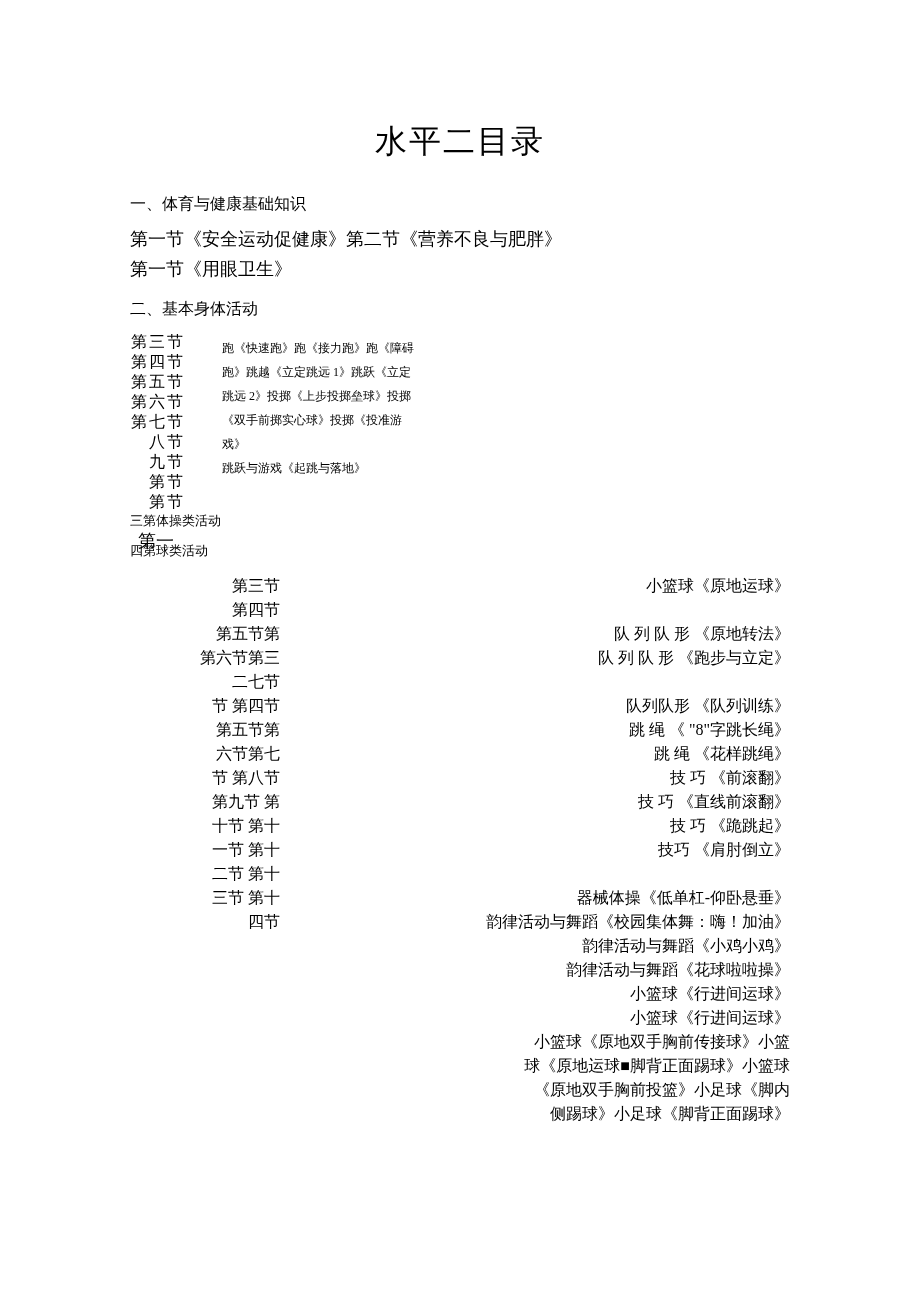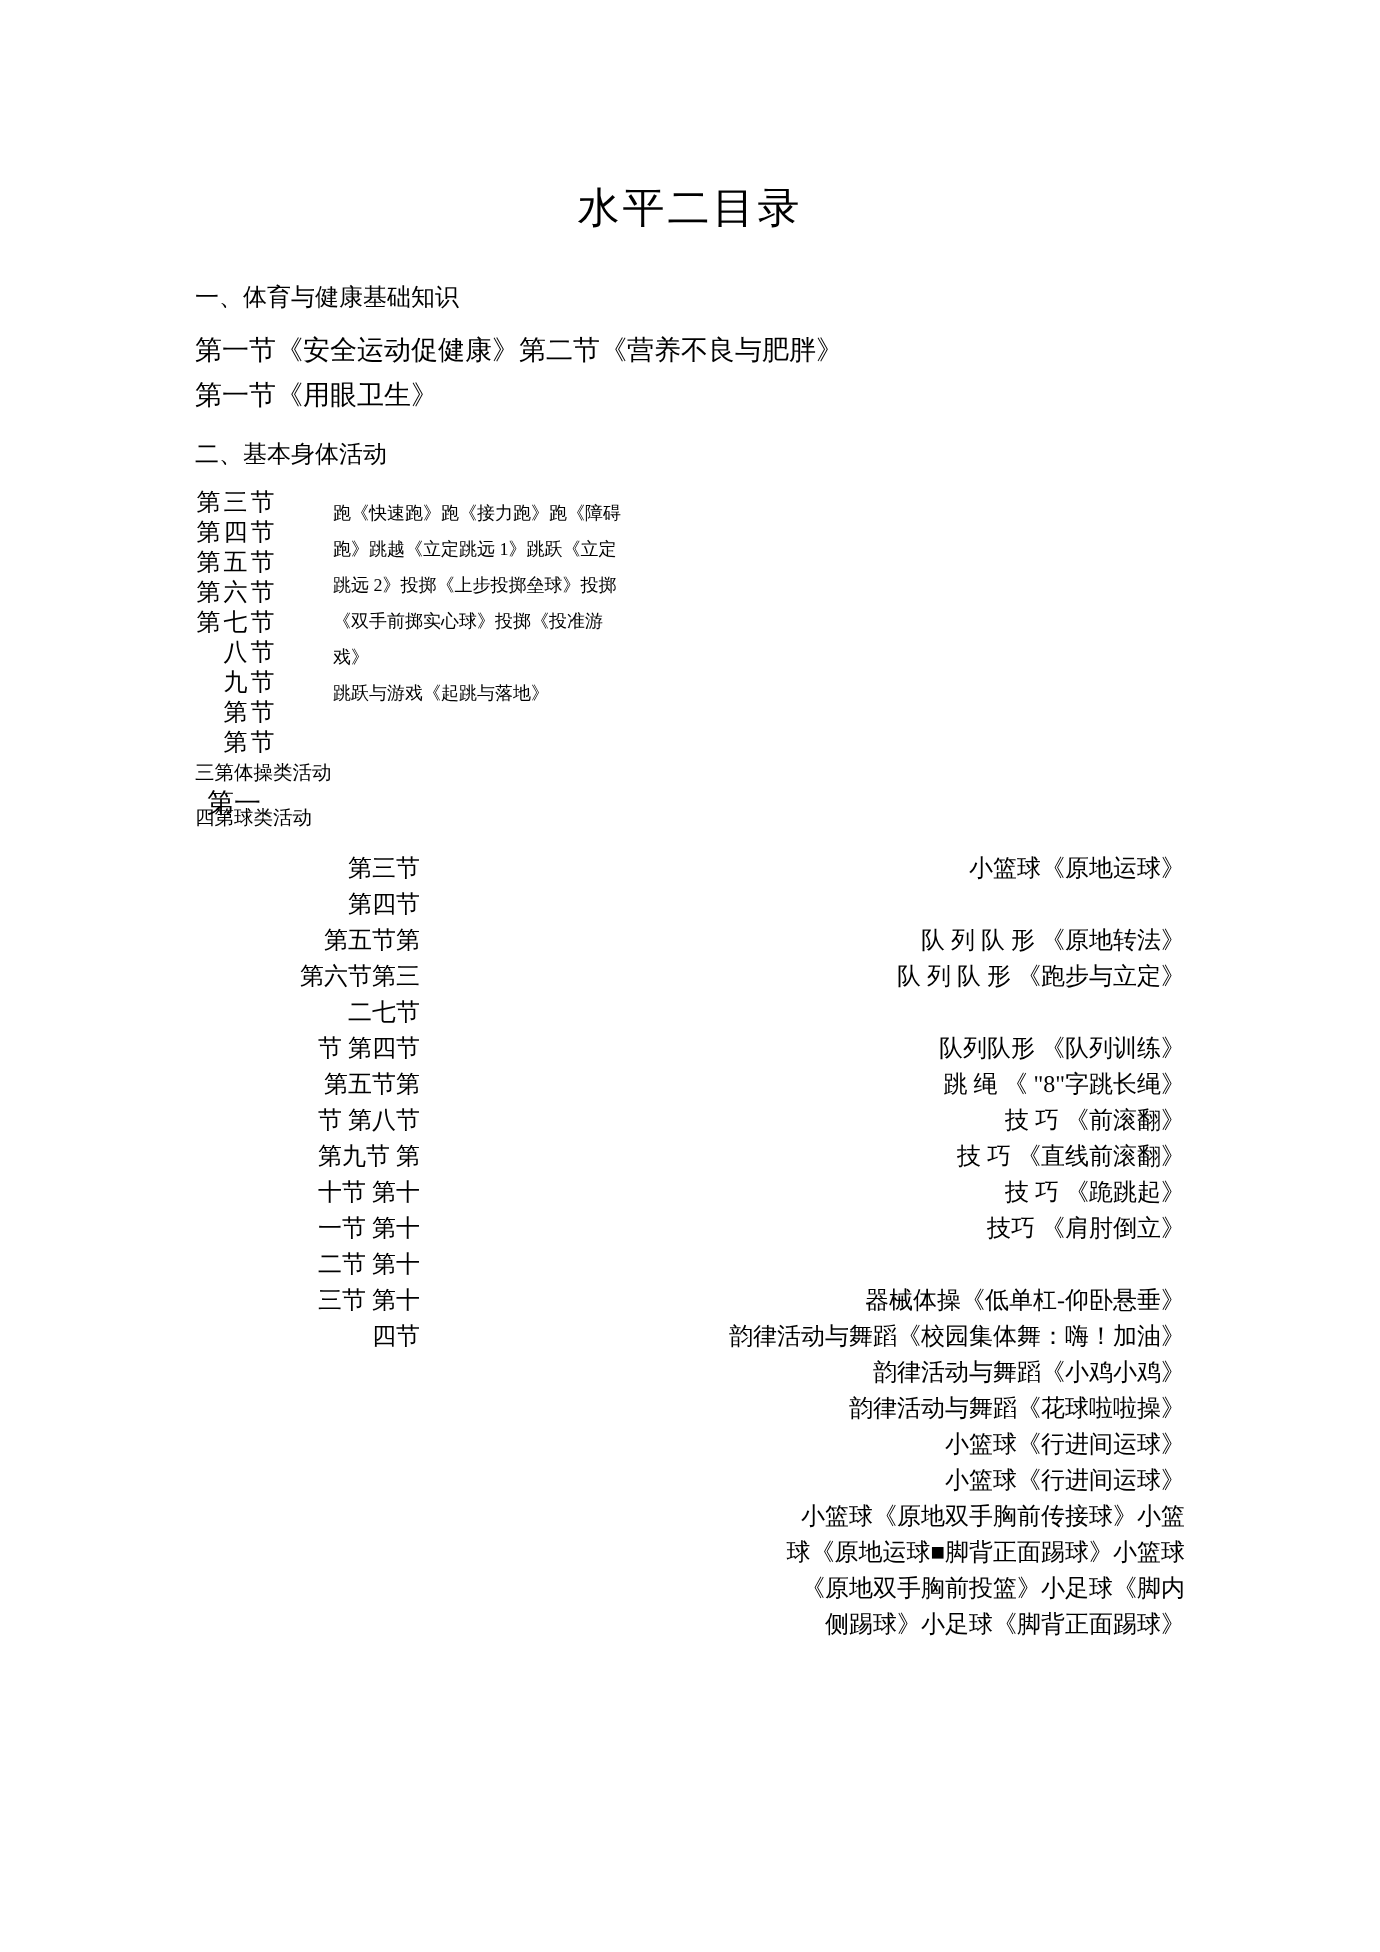--- a/index.html
+++ b/index.html
@@ -8,21 +8,21 @@
     background: #fff;
     font-family: "SimSun", "宋体", serif;
     color: #000;
     width: 920px;
   }
   .page {
     padding: 120px 130px 60px 130px;
     box-sizing: border-box;
   }
   .title {
-    font-size: 28px;
+    font-size: 32px;
     text-align: center;
     margin-bottom: 30px;
     letter-spacing: 2px;
   }
   .section-hdr {
     font-size: 16px;
     margin: 18px 0 12px 0;
   }
   .para {
     font-size: 18px;
@@ -185,20 +185,24 @@
       </div>
       <div class="dense-row">
         <div class="dense-left">节 第四节</div>
         <div class="dense-right">队列队形   《队列训练》</div>
       </div>
       <div class="dense-row">
         <div class="dense-left">第五节第</div>
         <div class="dense-right">跳 绳 《 "8"字跳长绳》</div>
       </div>
       <div class="dense-row">
+        <div class="dense-left">六节第七</div>
+        <div class="dense-right">跳 绳 《花样跳绳》</div>
+      </div>
+      <div class="dense-row">
         <div class="dense-left">节 第八节</div>
         <div class="dense-right">技 巧 《前滚翻》</div>
       </div>
       <div class="dense-row">
         <div class="dense-left">第九节 第</div>
         <div class="dense-right">技 巧 《直线前滚翻》</div>
       </div>
       <div class="dense-row">
         <div class="dense-left">十节 第十</div>
         <div class="dense-right">技 巧 《跪跳起》</div>

